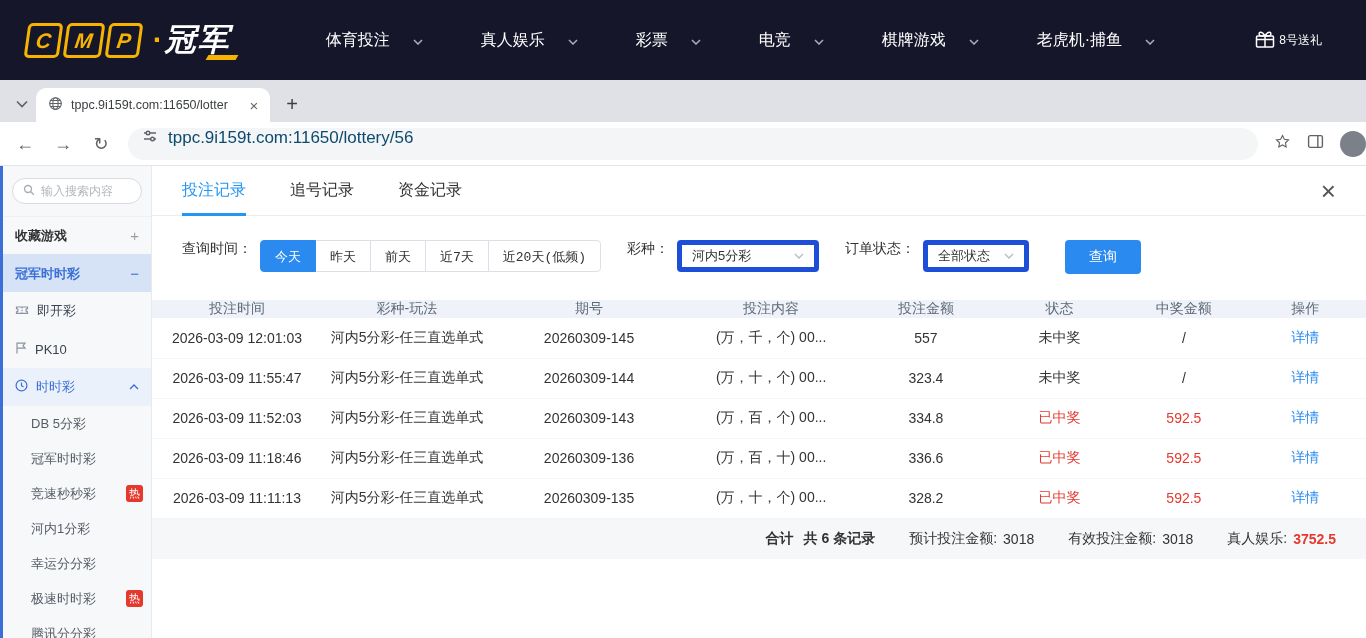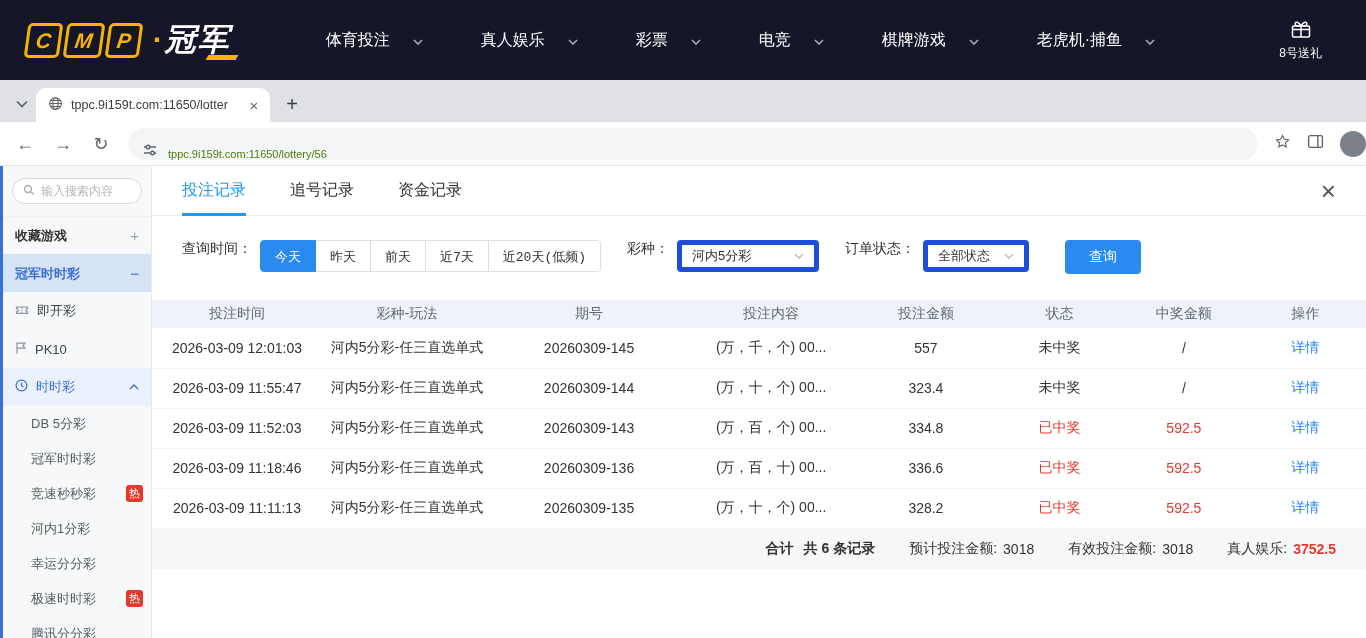--- a/index.html
+++ b/index.html
@@ -18,32 +18,32 @@
     display:inline-block; border:3px solid #f6b400; color:#f6b400;
     font-weight:800; font-style:italic; font-size:21px; line-height:1;
     padding:4px 7px; margin-right:4px; border-radius:5px; transform:skewX(-8deg);
   }
   .logo-dot { color:#f6b400; font-size:30px; font-weight:900; margin:0 2px 0 8px; }
   .logo-brand { color:#fff; font-size:31px; font-weight:800; font-style:italic; letter-spacing:2px; position:relative; }
   .logo-brand::after { content:""; position:absolute; right:-6px; bottom:1px; width:30px; height:5px; background:#f6b400; transform:skewX(-30deg); }
   .site-nav { display:flex; align-items:center; gap:58px; margin-left:95px; }
   .nav-item { display:flex; align-items:center; gap:23px; color:#fff; font-size:16px; cursor:pointer; }
   .nav-item svg { opacity:.65; }
-  .gift { margin-left:auto; margin-right:18px; display:flex; flex-direction:column; align-items:center; gap:3px; color:#fff; font-size:12px; cursor:pointer; }
+  .gift { margin-left:auto; margin-right:18px; display:flex; align-items:center; gap:3px; color:#fff; font-size:12px; cursor:pointer; }
   
   .tabstrip { height:42px; background:#dfe1e6; display:flex; align-items:flex-end; padding-left:8px; }
   .tab-search { width:28px; height:28px; margin-bottom:4px; display:flex; align-items:center; justify-content:center; color:#5f6368; }
   .browser-tab { width:234px; height:34px; background:#fff; border-radius:10px 10px 0 0; display:flex; align-items:center; gap:8px; padding:0 8px 0 12px; font-size:12.5px; color:#3c4043; }
   .tab-title { flex:1; white-space:nowrap; overflow:hidden; }
   .tab-close { color:#5f6368; font-size:15px; width:16px; text-align:center; cursor:pointer; }
   .new-tab { width:28px; height:28px; margin:0 0 4px 8px; font-size:20px; color:#3c4043; display:flex; align-items:center; justify-content:center; cursor:pointer; }
   
   .toolbar { height:44px; background:#fff; display:flex; align-items:center; padding:0 14px; gap:16px; border-bottom:1px solid #e4e5e8; }
   .nav-btn { font-size:18px; color:#5f6368; width:22px; text-align:center; cursor:pointer; line-height:1; }
-  .omnibox { flex:1; height:32px; background:#f4f5f7; border-radius:16px; display:flex; align-items:flex-end; gap:10px; padding:0 14px; font-size:11px; color:#4d7c0f; }
+  .omnibox { flex:1; height:32px; background:#f4f5f7; border-radius:16px; display:flex; align-items:flex-start; gap:10px; padding:0 14px; font-size:17px; color:#0c4a6e; }
   .toolbar-right { display:flex; align-items:center; gap:16px; }
   .avatar { width:26px; height:26px; border-radius:50%; background:#7b8089; margin-right:-14px; flex-shrink:0; }
   
   .content { display:flex; height:472px; background:#fff; }
   .sidebar { width:152px; background:#f7f8fa; border-right:1px solid #e9eaec; border-left:3px solid #3a6fd8; flex-shrink:0; overflow:hidden; }
   .sb-search { margin:12px 9px; height:26px; background:#fff; border:1px solid #d8dbe0; border-radius:13px; display:flex; align-items:center; gap:6px; padding:0 10px; }
   .sb-search input { border:none; outline:none; background:transparent; width:100%; font-size:12px; color:#333; font-family:inherit; }
   .sb-search input::placeholder { color:#b2b6bd; }
   .sb-group { height:38px; display:flex; align-items:center; justify-content:space-between; padding:0 12px; font-size:13px; color:#333; font-weight:700; border-top:1px solid #eef0f2; cursor:pointer; }
   .sb-group .toggle { color:#9aa0a8; font-weight:400; font-size:15px; }
@@ -68,21 +68,21 @@
   .seg .seg-btn:first-child { border-radius:4px 0 0 4px; margin-left:0; }
   .seg .seg-btn:last-child { border-radius:0 4px 4px 0; }
   .seg .seg-btn.active { background:#2b8af0; border-color:#2b8af0; color:#fff; position:relative; z-index:1; }
   .flt-gap { width:26px; }
   .select { height:32px; border:5px solid #1d4ed8; border-radius:4px; display:flex; align-items:center; justify-content:space-between; padding:0 10px; font-size:13px; color:#333; background:#fff; cursor:pointer; }
   .select .chev { color:#b8bcc4; display:flex; }
   .select.lottery { width:142px; }
   .select.status { width:106px; }
   .query-btn { height:34px; width:76px; background:#2b8af0; color:#fff; border:none; border-radius:4px; font-size:14px; margin-left:36px; cursor:pointer; font-family:inherit; }
   table { width:100%; border-collapse:collapse; table-layout:fixed; }
-  thead th { height:28px; background:#eff3f9; font-size:14px; font-weight:400; color:#5e6977; }
+  thead th { height:18px; background:#eff3f9; font-size:14px; font-weight:400; color:#5e6977; }
   tbody td { height:40px; text-align:center; font-size:14px; color:#333; border-bottom:1px solid #f4f5f7; }
   th, td { text-align:center; overflow:hidden; white-space:nowrap; }
   tr.won .c-status, tr.won .c-prize { color:#e5392e; }
   .c-action { color:#2b8af0; cursor:pointer; }
   .summary { height:40px; background:#f6f7f9; display:flex; align-items:center; justify-content:flex-end; gap:34px; padding-right:30px; font-size:14px; color:#333; flex-shrink:0; }
   .stat { display:flex; gap:6px; align-items:center; }
   .stat.total { font-weight:700; gap:10px; }
   .prize-val { color:#e5392e; font-weight:700; }
 </style>
 </head>

